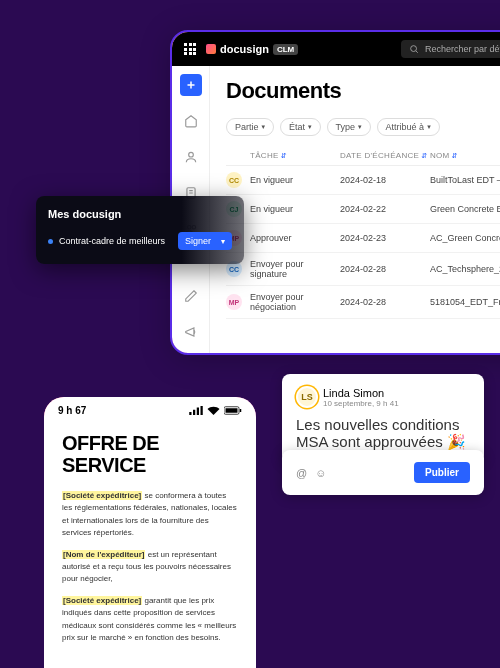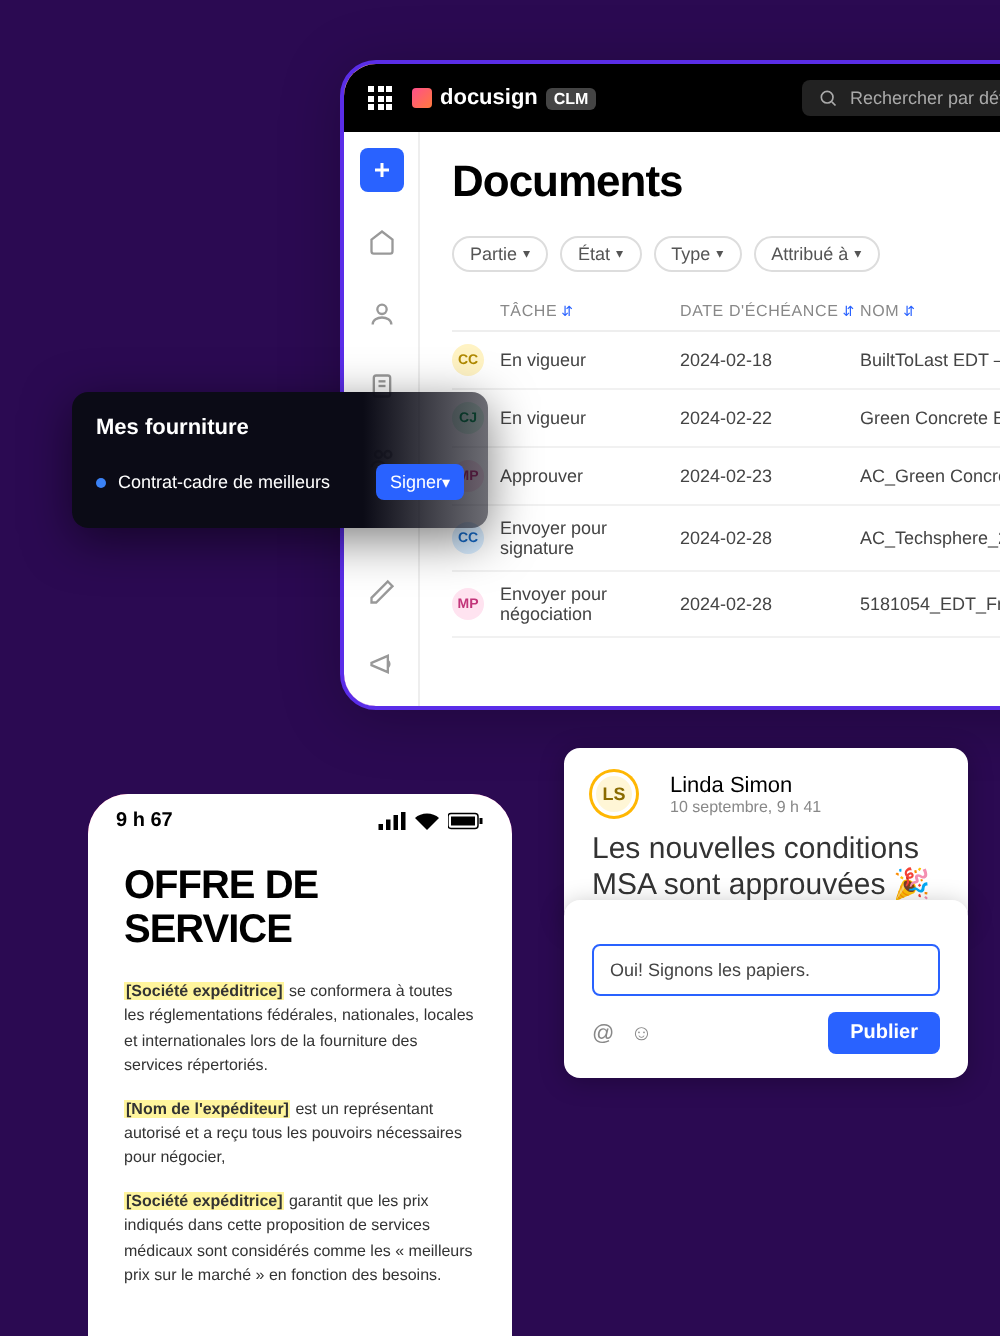--- a/index.html
+++ b/index.html
@@ -100,21 +100,21 @@
     border-radius:8px;
     padding:12px 12px 14px 12px;
     color:#fff;
     box-shadow: 0 6px 24px rgba(0,0,0,.5);
   }
   .mypanel h4{font-size:11px;font-weight:700;margin-bottom:12px;}
   .myrow{display:flex;align-items:center;gap:6px;font-size:9px;}
   .myrow .bullet{width:5px;height:5px;border-radius:50%;background:#3b82f6;}
   .signbtn{
     margin-left:auto;background:#2962ff;color:#fff;border:none;border-radius:4px;
-    padding:4px 7px;font-size:9px;display:flex;align-items:center;gap:0;
+    padding:4px 7px;font-size:9px;display:flex;align-items:center;gap:10px;
   }
 
   
   .phone {
     position:absolute;
     left:42px; top:395px;
     width:216px; height:310px;
     background:#fff;
     border-radius:22px;
     border:2px solid transparent;
@@ -135,21 +135,21 @@
   
   .card {
     position:absolute;
     background:#fff;border-radius:8px;
     box-shadow:0 2px 12px rgba(0,0,0,.25);
     padding:12px 14px;
     width:202px;
   }
   .card1{ left:282px; top:374px;}
   .card2{ left:282px; top:450px; padding-bottom:12px;}
-  .chead{display:flex;gap:17px;align-items:center;margin-bottom:8px;}
+  .chead{display:flex;gap:5px;align-items:center;margin-bottom:8px;}
   .cavatar{width:22px;height:22px;border-radius:50%;display:flex;align-items:center;justify-content:center;font-size:9px;font-weight:700;border:2px solid #fff;box-shadow:0 0 0 1.5px #ffb703;}
   .cavatar.bh{box-shadow:0 0 0 1.5px #ff6b9d;}
   .cname{font-size:11px;font-weight:400;}
   .ctime{font-size:8px;color:#888;}
   .cmsg{font-size:15px;color:#333;}
   .replybox{
     border:1.5px solid #2962ff;border-radius:4px;padding:7px 8px;margin:10px 0 8px;
     font-size:9px;color:#444;
   }
   .cactions{display:flex;align-items:center;gap:8px;font-size:11px;color:#888;}
@@ -298,21 +298,21 @@
               <span>2024-02-28</span>
               <span style="white-space:nowrap;overflow:hidden">5181054_EDT_Fresh</span>
             </div>
           </div>
       </div>
     </div>
   </div>
 </div>
 
 <div class="mypanel">
-  <h4>Mes fourniture</h4>
+  <h4>Mes docusign</h4>
   <div class="myrow">
     <span class="bullet"></span>
     <span>Contrat-cadre de meilleurs</span>
     <button class="signbtn">
       <span>Signer</span>
       <span style="font-size:8px">▾</span>
     </button>
   </div>
 </div>
 
@@ -349,19 +349,18 @@
     <div class="cavatar" style="background:#fff6d6;color:#8a6b00">LS</div>
     <div>
       <div class="cname">Linda Simon</div>
       <div class="ctime">10 septembre, 9 h 41</div>
     </div>
   </div>
   <div class="cmsg">Les nouvelles conditions MSA sont approuvées 🎉</div>
 </div>
 
 <div class="card card2">
-  <div class="replybox">Oui! Signons les papiers.</div>
   <div class="cactions">
     <span>@</span>
     <span>☺</span>
     <button class="pubbtn">Publier</button>
   </div>
 </div>
 
 </body></html>

